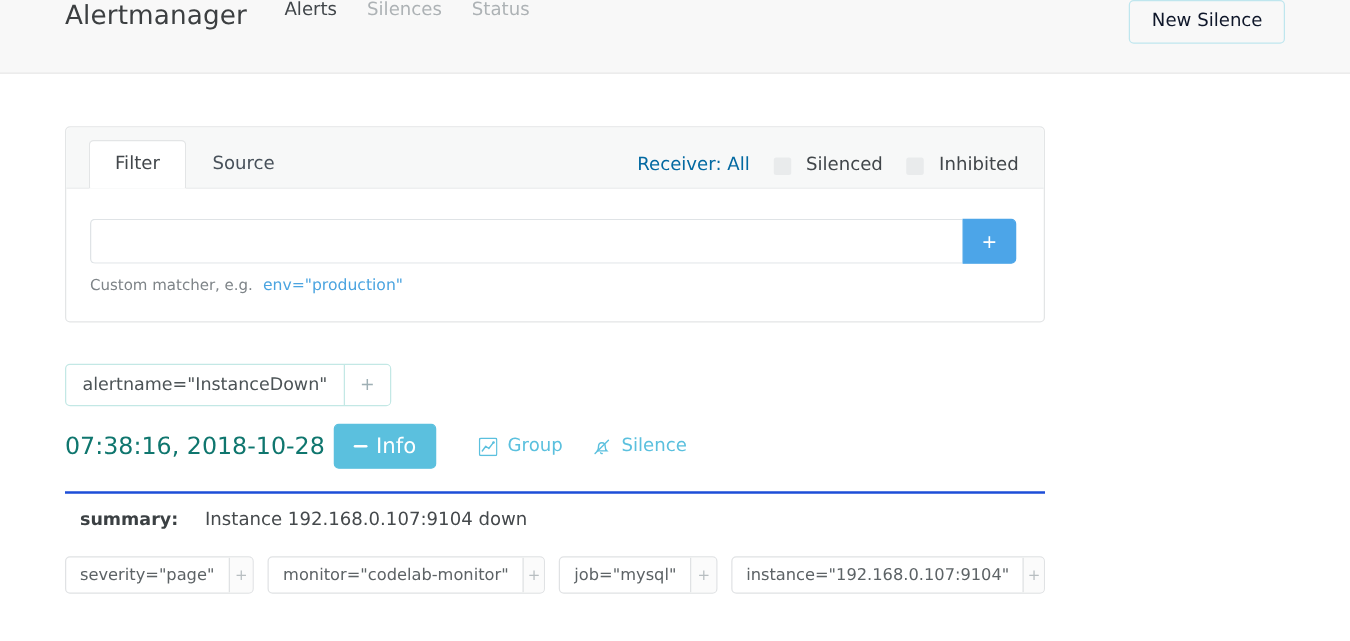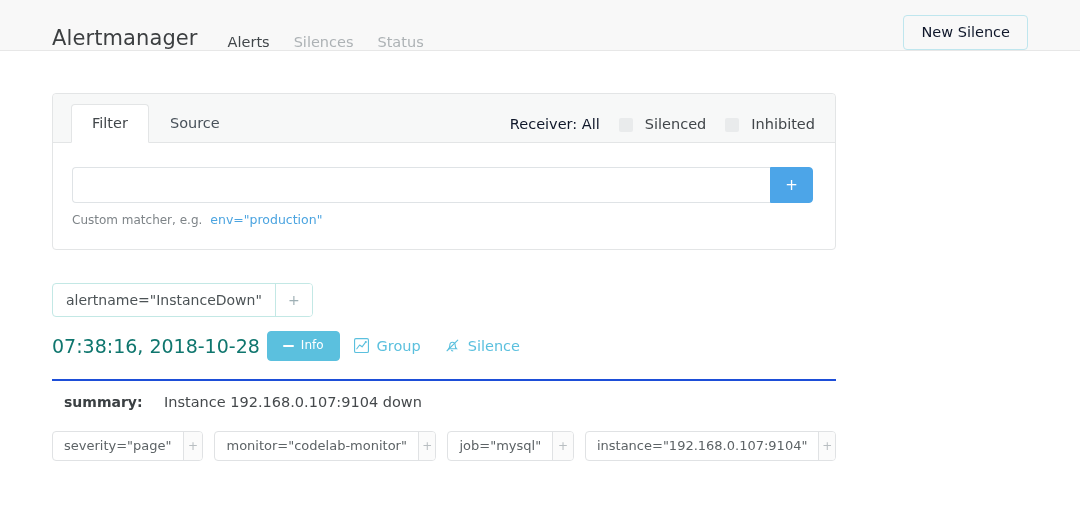--- a/index.html
+++ b/index.html
@@ -12,25 +12,25 @@
     height: 513px;
     overflow: hidden;
     font-family: "DejaVu Sans", "Liberation Sans", sans-serif;
     font-size: 14px;
     color: #373a3c;
     -webkit-font-smoothing: antialiased;
   }
 
   
   .navbar {
-    height: 51px;
+    height: 59px;
     background: #f8f8f8;
     border-bottom: 1px solid #e7e7e7;
     display: flex;
-    align-items: flex-end;
+    align-items: flex-start;
     padding: 0 52px;
     box-sizing: border-box;
   }
   .brand {
     font-size: 21px;
     color: #3c3f41;
     font-weight: 400;
     letter-spacing: 0.1px;
     margin-right: 30px;
     white-space: nowrap;
@@ -110,21 +110,21 @@
   }
   .header-spacer { flex: 1 1 auto; }
   .header-right {
     display: flex;
     align-items: center;
     gap: 19px;
     padding-bottom: 10px;
   }
   .receiver-text {
     font-size: 14.5px;
-    color: #0f172a;
+    color: #0369a1;
     white-space: nowrap;
   }
   .check-item {
     display: flex;
     align-items: flex-end;
     gap: 12px;
     font-size: 14.5px;
     color: #41464a;
     white-space: nowrap;
   }
@@ -230,29 +230,29 @@
     font-size: 19px;
     color: #0f766e;
     margin-right: 7px;
     white-space: nowrap;
   }
   .btn-info {
     background: #5bc0de;
     border: 1px solid #5bc0de;
     color: #ffffff;
     border-radius: 4px;
-    font-size: 12px;
+    font-size: 17px;
     padding: 6px 15px;
     font-family: inherit;
     display: inline-flex;
     align-items: center;
     gap: 7px;
     cursor: pointer;
     line-height: 1.3;
-    margin-right: 14px;
+    margin-right: 34px;
   }
   .minus-glyph {
     display: inline-block;
     width: 11px;
     height: 2px;
     background: #fff;
     border-radius: 1px;
   }
   .action-link {
     display: inline-flex;

